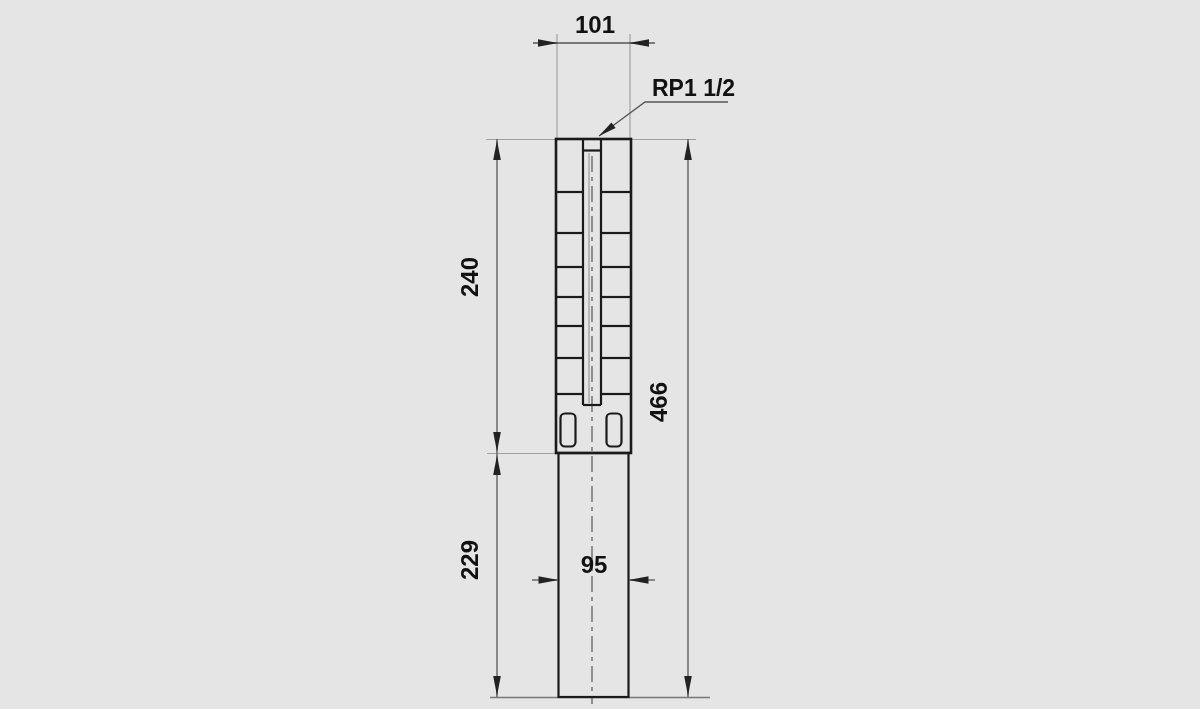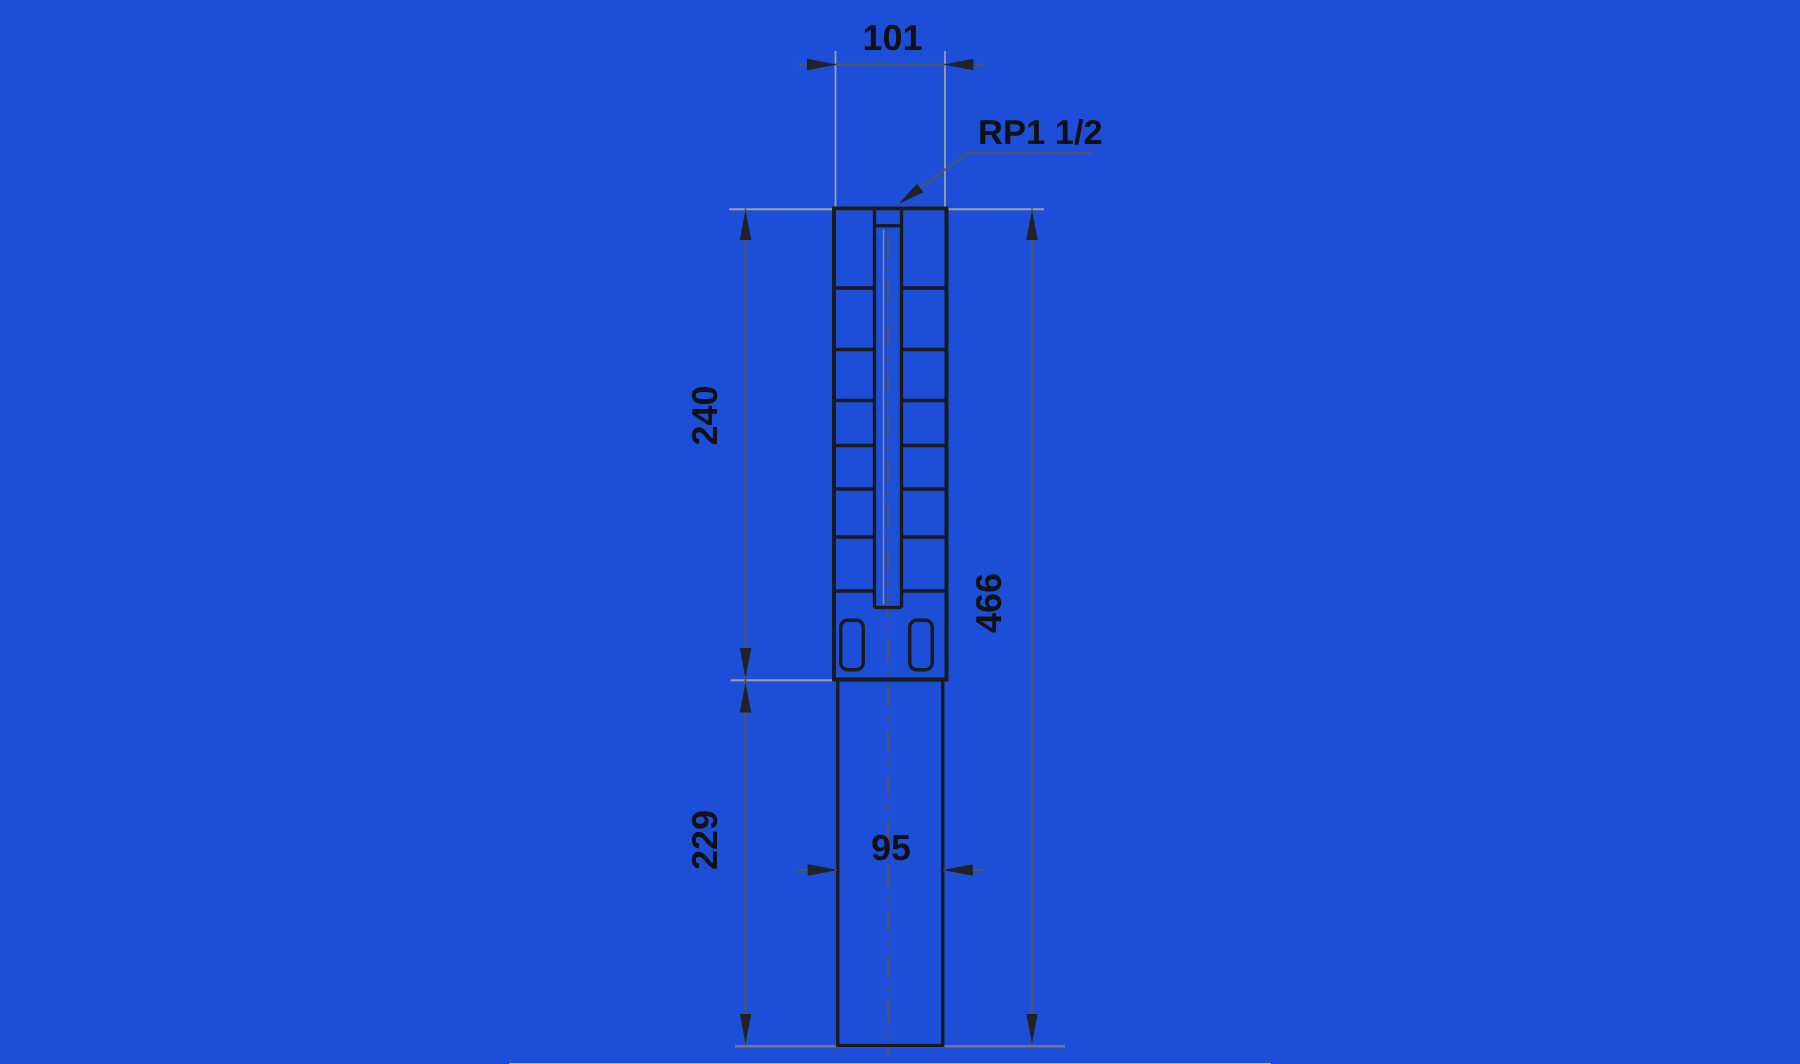--- a/index.html
+++ b/index.html
@@ -8,21 +8,21 @@
     background: #ffffff;
     width: 1200px;
     height: 709px;
     overflow: hidden;
     font-family: "Liberation Sans", sans-serif;
   }
   .stage {
     position: relative;
     width: 1200px;
     height: 709px;
-    background: #1d4ed8;
+    background: #e5e5e5;
   }
   svg { display: block; }
 
   
   .body-line   { stroke: #1a1a1a; stroke-width: 2.6; fill: none; }
   .body-line-t { stroke: #1a1a1a; stroke-width: 2.2; fill: none; }
   .dim-line    { stroke: #555555; stroke-width: 1.3; fill: none; }
   .ext-line    { stroke: #a0a0a0; stroke-width: 1.2; fill: none; }
   .ground-line { stroke: #777777; stroke-width: 1.6; fill: none; }
   .center-line { stroke: #555555; stroke-width: 1.2; fill: none;

